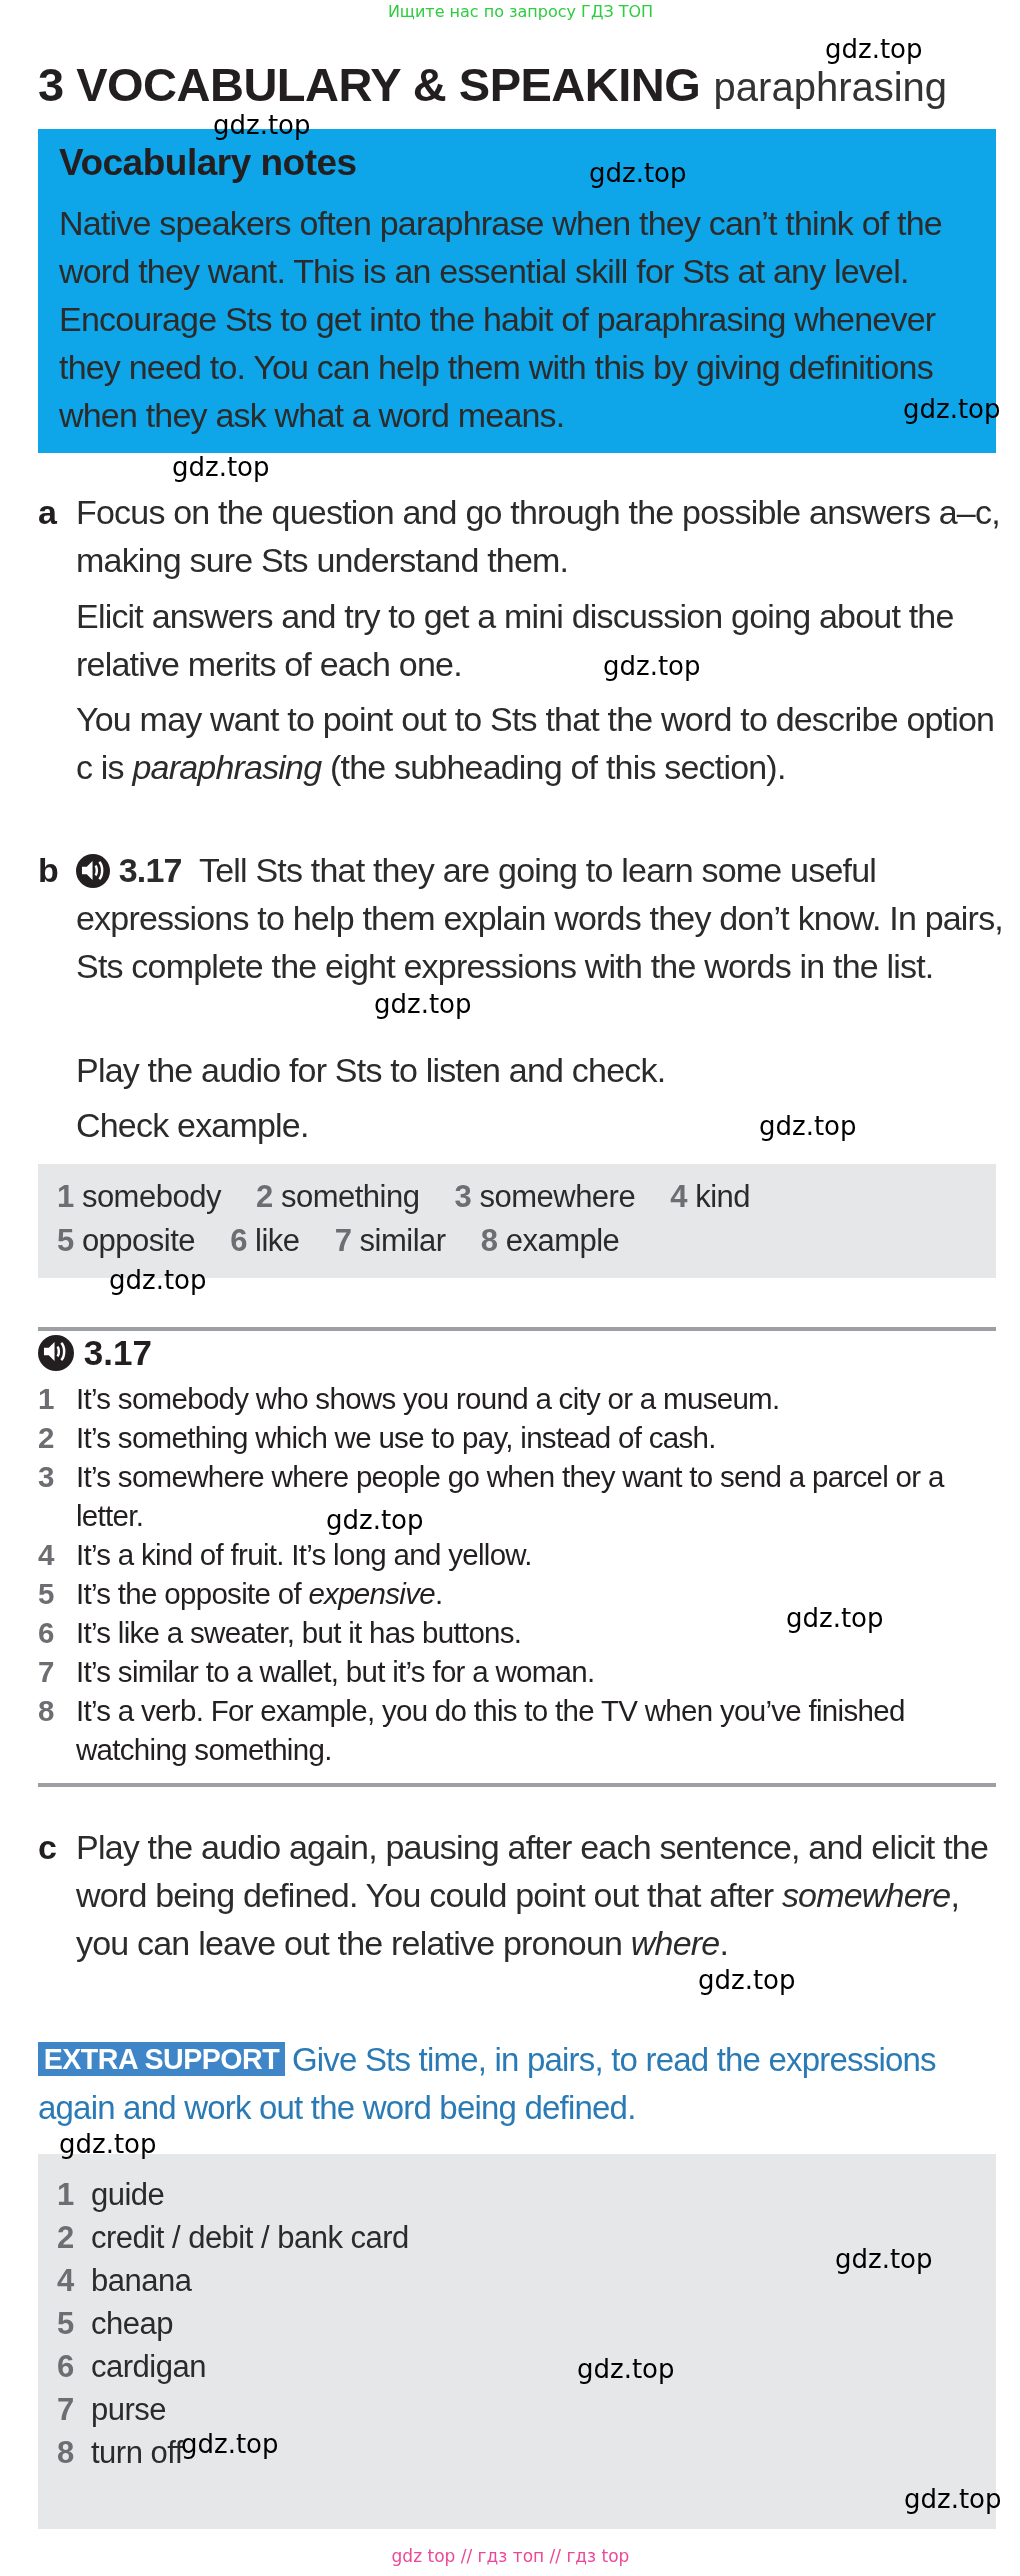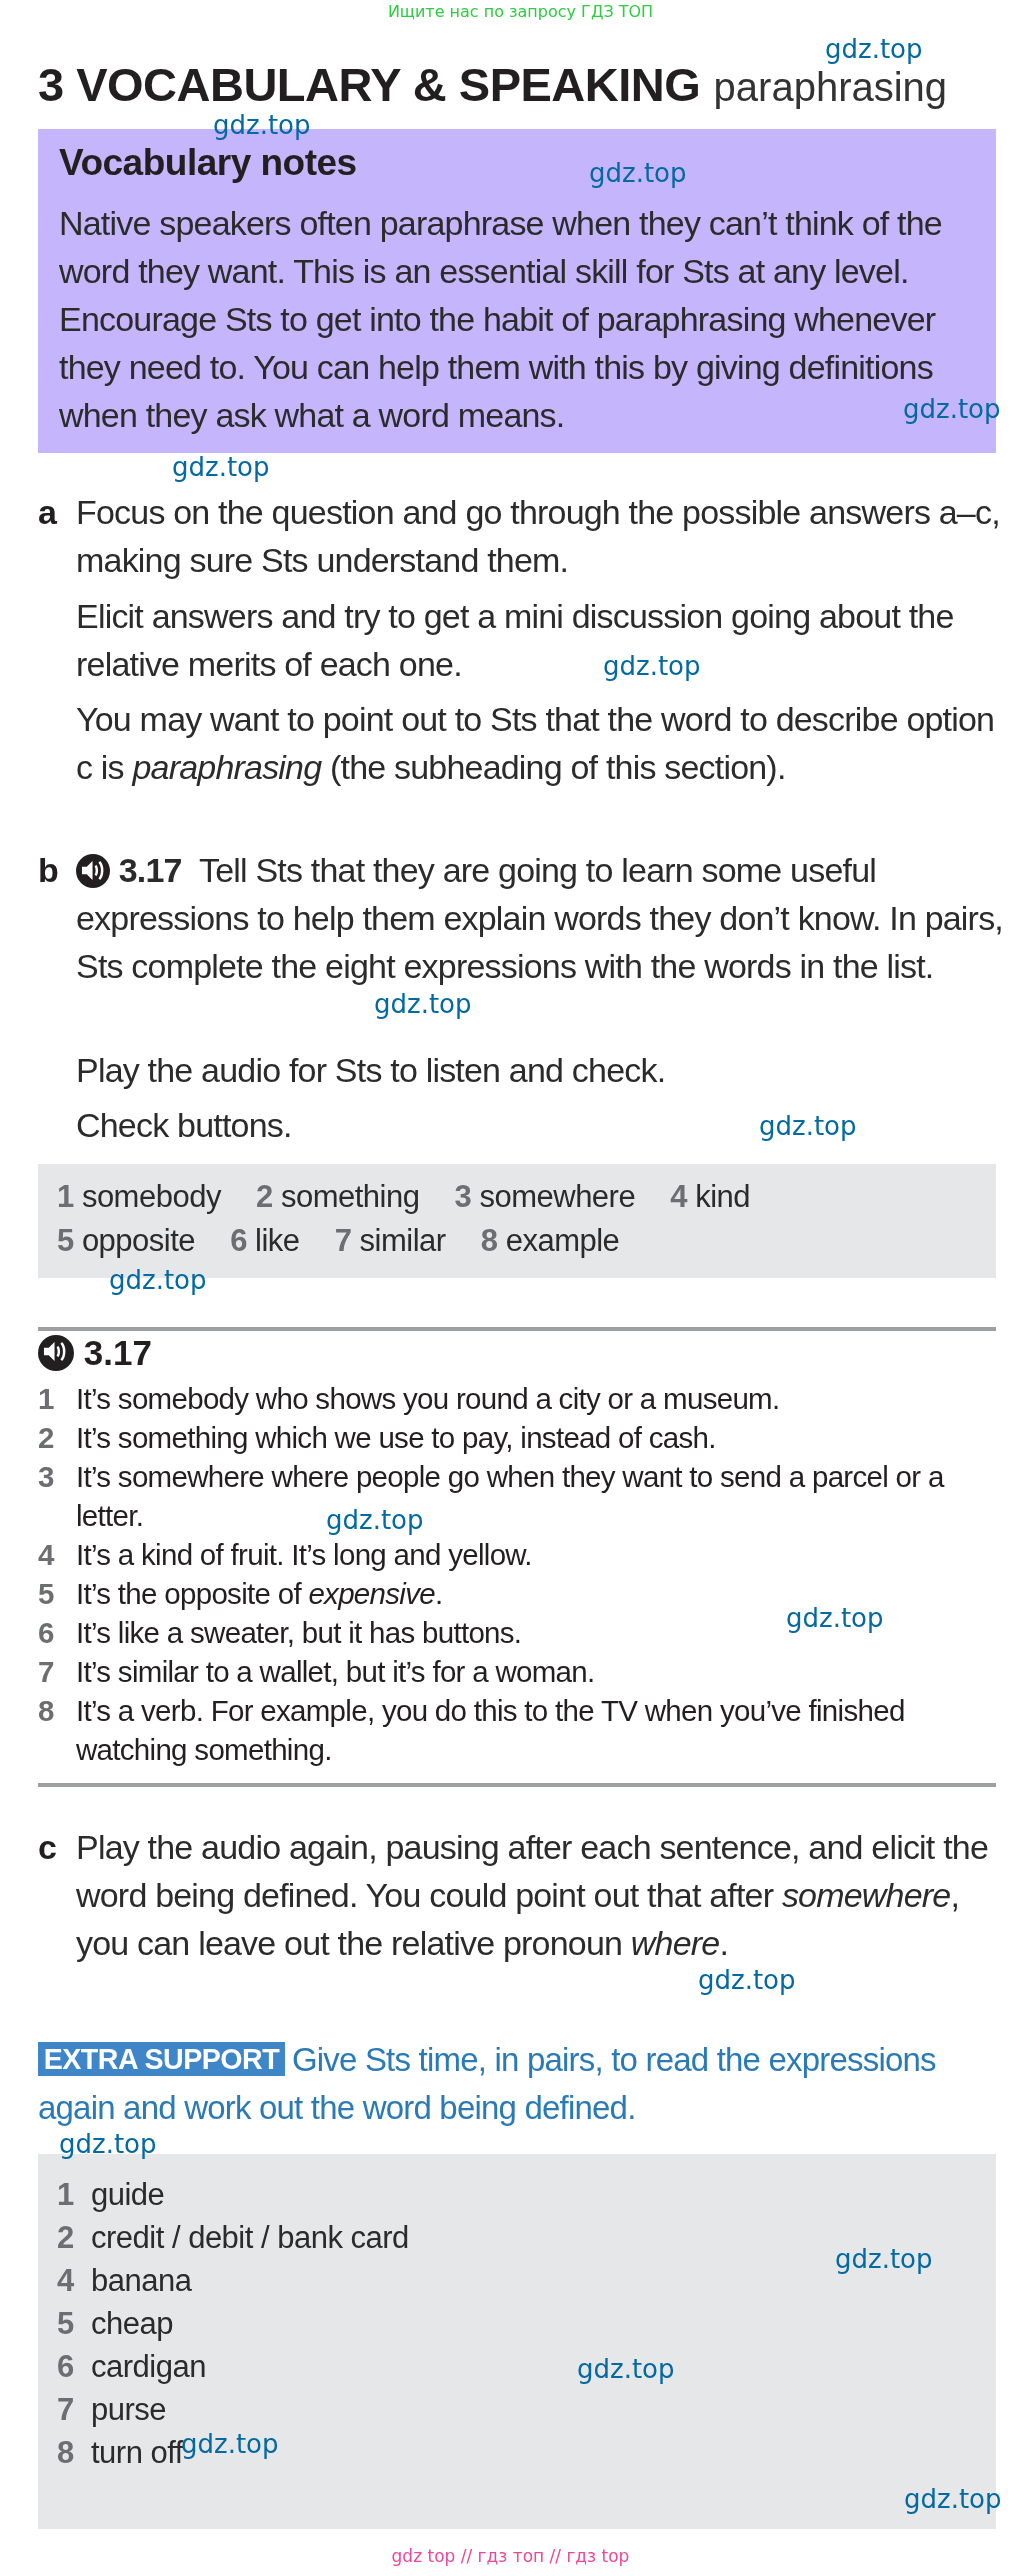--- a/index.html
+++ b/index.html
@@ -2,21 +2,21 @@
 <html style="font-size:15.2px"><head>
 <meta charset="utf-8">
 <style>
   * { margin:0; padding:0; box-sizing:border-box; }
   body { width:1021px; height:2576px; background:#fff; position:relative; overflow:hidden;
          font-family:"Liberation Sans", sans-serif; color:#231f20; }
   .abs { position:absolute; }
   .top-note { left:0; width:1021px; top:1.9px; text-align:center; color:#2ecc40; font-size:16px; font-family:"DejaVu Sans", sans-serif;padding-left:20px; }
   .title { left:38px; top:57px; font-size:47px; font-weight:bold; letter-spacing:-0.5px; white-space:nowrap; }
   .title .sub { font-weight:normal; font-size:40px; color:#333; margin-left:13.3px; letter-spacing:0; }
-  .vocab-box { left:38px; top:129px; width:958px; height:324px; background:#c4b5fd; }
+  .vocab-box { left:38px; top:129px; width:958px; height:324px; background:#0ea5e9; }
   .vocab-box h2 { position:absolute; left:21px; top:13.3px; font-size:37px; font-weight:bold; letter-spacing:-0.5px; }
   .vocab-box p { position:absolute; left:21px; top:70px; width:929px; font-size:34px; line-height:48px; font-weight:normal; color:#2b2b2b; letter-spacing:-0.8px; }
   .para { left:76px; width:929px; font-size:34px; line-height:48px; color:#2b2b2b; letter-spacing:-0.8px; }
   .lbl { left:38px; font-size:34px; font-weight:bold; line-height:48px; }
   .audio-icon { display:inline-block; width:34px; height:34px; border-radius:50%; background:#231f20; vertical-align:-5.7px; position:relative; }
   .audio-icon svg { position:absolute; left:3.8px; top:4.8px; }
   .track { font-weight:bold; }
   .ans-box { left:38px; width:958px; background:#e6e7e8; }
   .ans-row { position:absolute; left:19px; font-size:31px; line-height:44px; color:#2b2b2b; white-space:nowrap; letter-spacing:-0.5px; }
   .num { font-weight:bold; color:#6d6e71; }
@@ -24,21 +24,21 @@
   .rule { left:38px; width:958px; height:3.8px; background:#9d9fa2; }
   .script-head { left:38px; top:1333px; font-size:35px; font-weight:bold; white-space:nowrap; }
   .script-list { left:38px; top:1379px; width:962px; font-size:29.5px; line-height:39px; color:#231f20; letter-spacing:-0.7px; }
   .script-list li { list-style:none; display:flex; }
   .script-list .n { width:38px; flex:none; font-weight:bold; color:#6d6e71; }
   .extra { left:38px; top:2036px; width:962px; font-size:33px; line-height:48px; color:#2a7ab5; letter-spacing:-0.8px; }
   .badge { display:inline-block; background:#3f86c8; color:#fff; font-weight:bold; font-size:28.6px; line-height:34px; padding:0 5.7px; margin-right:7px; letter-spacing:-0.5px; vertical-align:1.9px; }
   .list2 { position:absolute; left:19px; top:19px; }
   .list2 li { list-style:none; font-size:31px; line-height:43px; color:#2b2b2b; letter-spacing:-0.5px; }
   .list2 .num { display:inline-block; width:34px; }
-  .wm { font-size:26px; color:#0369a1; font-family:"DejaVu Sans", sans-serif; white-space:nowrap; }
+  .wm { font-size:26px; color:#000000; font-family:"DejaVu Sans", sans-serif; white-space:nowrap; }
   .footer { left:0; width:1021px; top:2546px; text-align:center; color:#ec4899; font-size:17px; font-family:"DejaVu Sans", sans-serif; }
   i { font-style:italic; }
 </style>
 </head>
 <body>
 
 <div class="abs top-note">Ищите нас по запросу ГДЗ ТОП</div>
 
 <div class="abs title"><span>3 VOCABULARY &amp; SPEAKING</span><span class="sub">paraphrasing</span></div>
 
@@ -55,21 +55,21 @@
 <div class="abs lbl" style="top:846px">b</div>
 <div class="abs para" style="top:846px">
   <span class="audio-icon"><svg width="27" height="25" viewBox="0 0 28 26">
         <path d="M2 9h5l6-6v20l-6-6H2z" fill="#fff"></path>
         <path d="M16 8c2 2 2 8 0 10" stroke="#fff" stroke-width="2.6" fill="none"></path>
         <path d="M20 4c4 4 4 14 0 18" stroke="#fff" stroke-width="2.6" fill="none"></path>
       </svg></span>
   <span class="track">3.17</span>&nbsp;&nbsp;<span>Tell Sts that they are going to learn some useful expressions to help them explain words they don’t know. In pairs, Sts complete the eight expressions with the words in the list.</span>
 </div>
 <div class="abs para" style="top:1046px">Play the audio for Sts to listen and check.</div>
-<div class="abs para" style="top:1101px">Check buttons.</div>
+<div class="abs para" style="top:1101px">Check example.</div>
 
 <div class="abs ans-box" style="top:1164px;height:114px">
   <div class="ans-row" style="top:11.4px">
     <span class="item"><span class="num">1</span> <span>somebody</span></span>
     <span class="item"><span class="num">2</span> <span>something</span></span>
     <span class="item"><span class="num">3</span> <span>somewhere</span></span>
     <span class="item"><span class="num">4</span> <span>kind</span></span>
   </div>
   <div class="ans-row" style="top:55px">
     <span class="item"><span class="num">5</span> <span>opposite</span></span>

